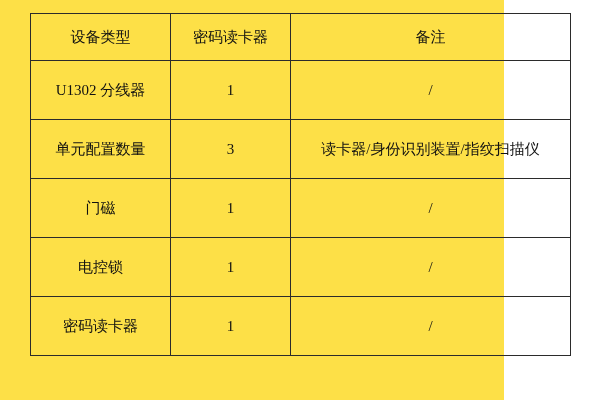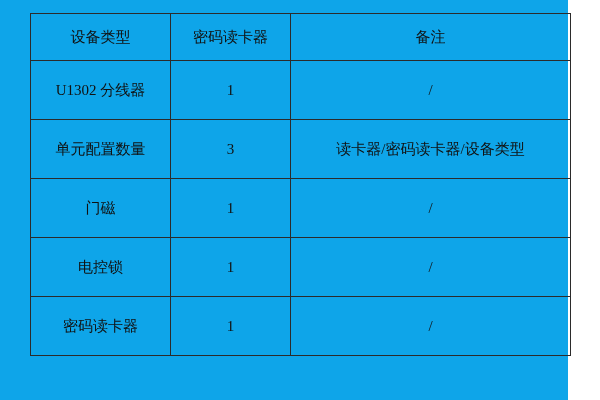--- a/index.html
+++ b/index.html
@@ -5,23 +5,23 @@
   html, body {
     margin: 0;
     padding: 0;
     width: 600px;
     height: 400px;
     background: #ffffff;
     font-family: "Liberation Serif", "DejaVu Serif", serif;
   }
   .page {
     position: relative;
-    width: 568px;
+    width: 504px;
     height: 400px;
-    background: #0ea5e9;
+    background: #fde047;
     box-sizing: border-box;
   }
   .table-wrap {
     position: absolute;
     left: 30px;
     top: 13px;
     width: 540px;
   }
   table.spec-table {
     border-collapse: collapse;
@@ -83,21 +83,21 @@
 
         <tr class="body-row">
           <td class="cell-type">U1302 分线器</td>
           <td class="cell-qty">1</td>
           <td class="slash">/</td>
         </tr>
 
         <tr class="body-row">
           <td class="cell-type">单元配置数量</td>
           <td class="cell-qty">3</td>
-          <td class="cell-note">读卡器/密码读卡器/设备类型</td>
+          <td class="cell-note">读卡器/身份识别装置/指纹扫描仪</td>
         </tr>
 
         <tr class="body-row">
           <td class="cell-type">门磁</td>
           <td class="cell-qty">1</td>
           <td class="slash">/</td>
         </tr>
 
         <tr class="body-row">
           <td class="cell-type">电控锁</td>

